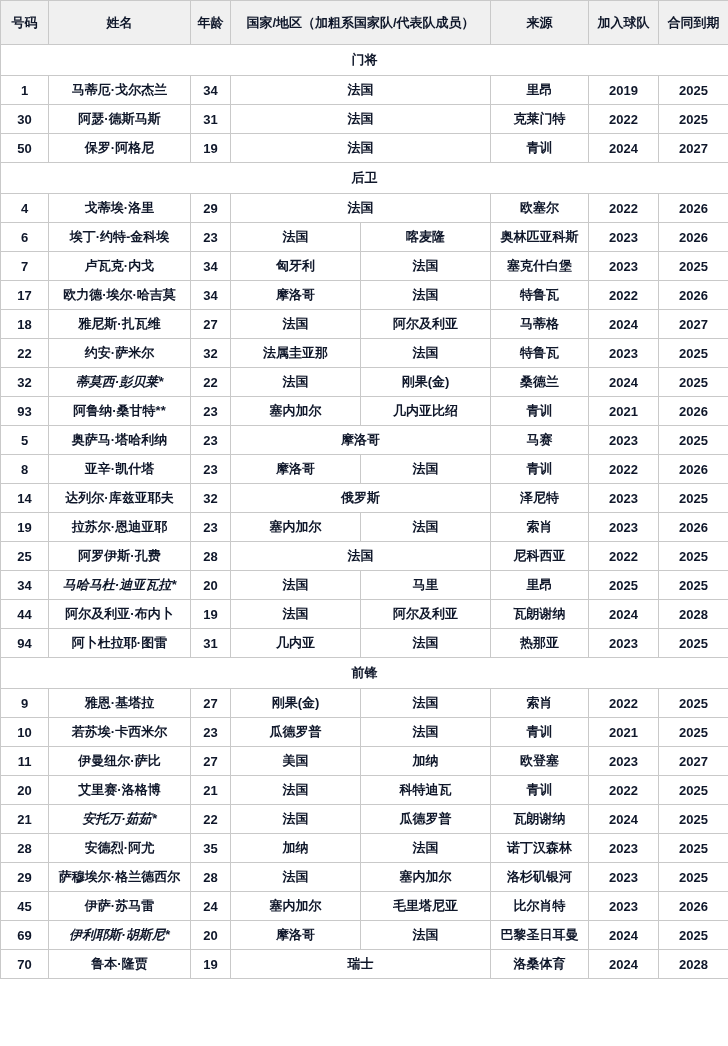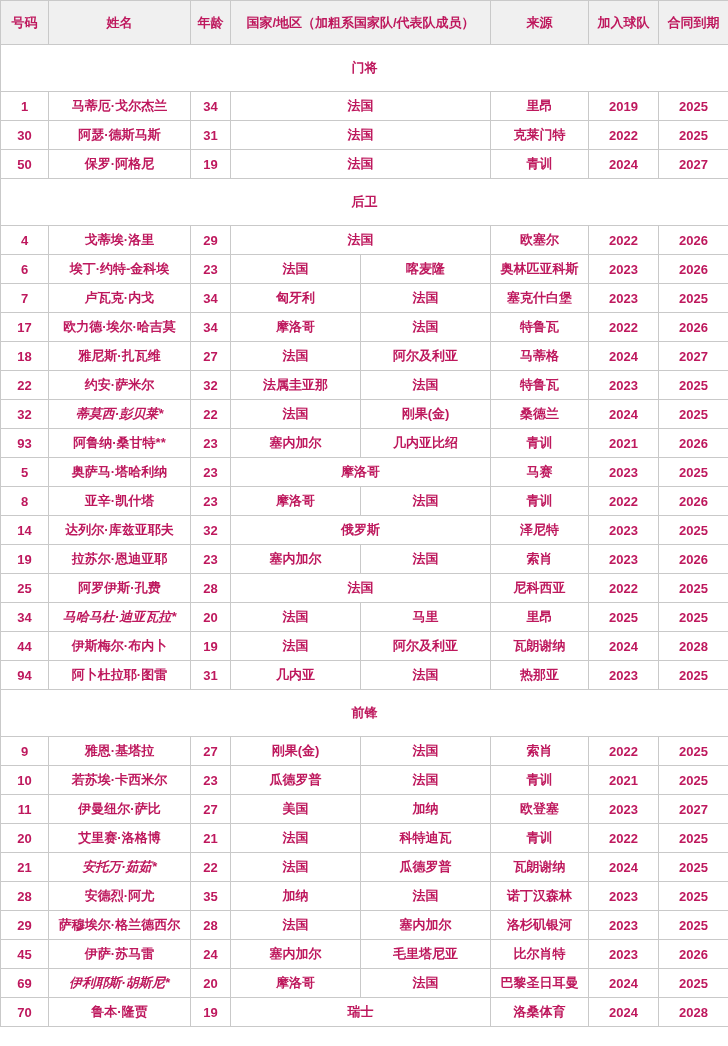--- a/index.html
+++ b/index.html
@@ -7,42 +7,42 @@
     padding: 0;
     background: #ffffff;
     width: 728px;
   }
   table.squad {
     width: 728px;
     border-collapse: collapse;
     table-layout: fixed;
     font-family: "Liberation Sans", sans-serif;
     font-size: 13px;
-    color: #be185d;
+    color: #0f172a;
     padding-left: 35px;
   }
   table.squad th,
   table.squad td {
     border: 1px solid #c9c9c9;
     text-align: center;
     vertical-align: middle;
     padding: 2px 3px;
     font-weight: bold;
     overflow: hidden;
   }
   table.squad thead tr { height: 44px; }
   table.squad th {
     background: #f0f0f0;
     line-height: 1.35;
   }
   th.wrap {
     word-break: break-all;
     padding: 2px 12px;
   }
-  tr.section-row { height: 47px; }
+  tr.section-row { height: 31px; }
   tr.section-row td {
     font-weight: bold;
     background: #ffffff;
   }
   tr.player-row { height: 29px; }
   td.country-reg { font-weight: normal; }
   td.name-italic { font-style: italic; }
 </style>
 </head>
 <body>
@@ -234,21 +234,21 @@
         <td class="name-italic">马哈马杜·迪亚瓦拉*</td>
         <td>20</td>
         <td class="country-reg">法国</td>
         <td class="country-reg">马里</td>
         <td>里昂</td>
         <td>2025</td>
         <td>2025</td>
       </tr>
       <tr class="player-row">
         <td>44</td>
-        <td>伊斯梅尔·布内卜</td>
+        <td>阿尔及利亚·布内卜</td>
         <td>19</td>
         <td class="country-reg">法国</td>
         <td class="country-reg">阿尔及利亚</td>
         <td>瓦朗谢纳</td>
         <td>2024</td>
         <td>2028</td>
       </tr>
       <tr class="player-row">
         <td>94</td>
         <td>阿卜杜拉耶·图雷</td>

